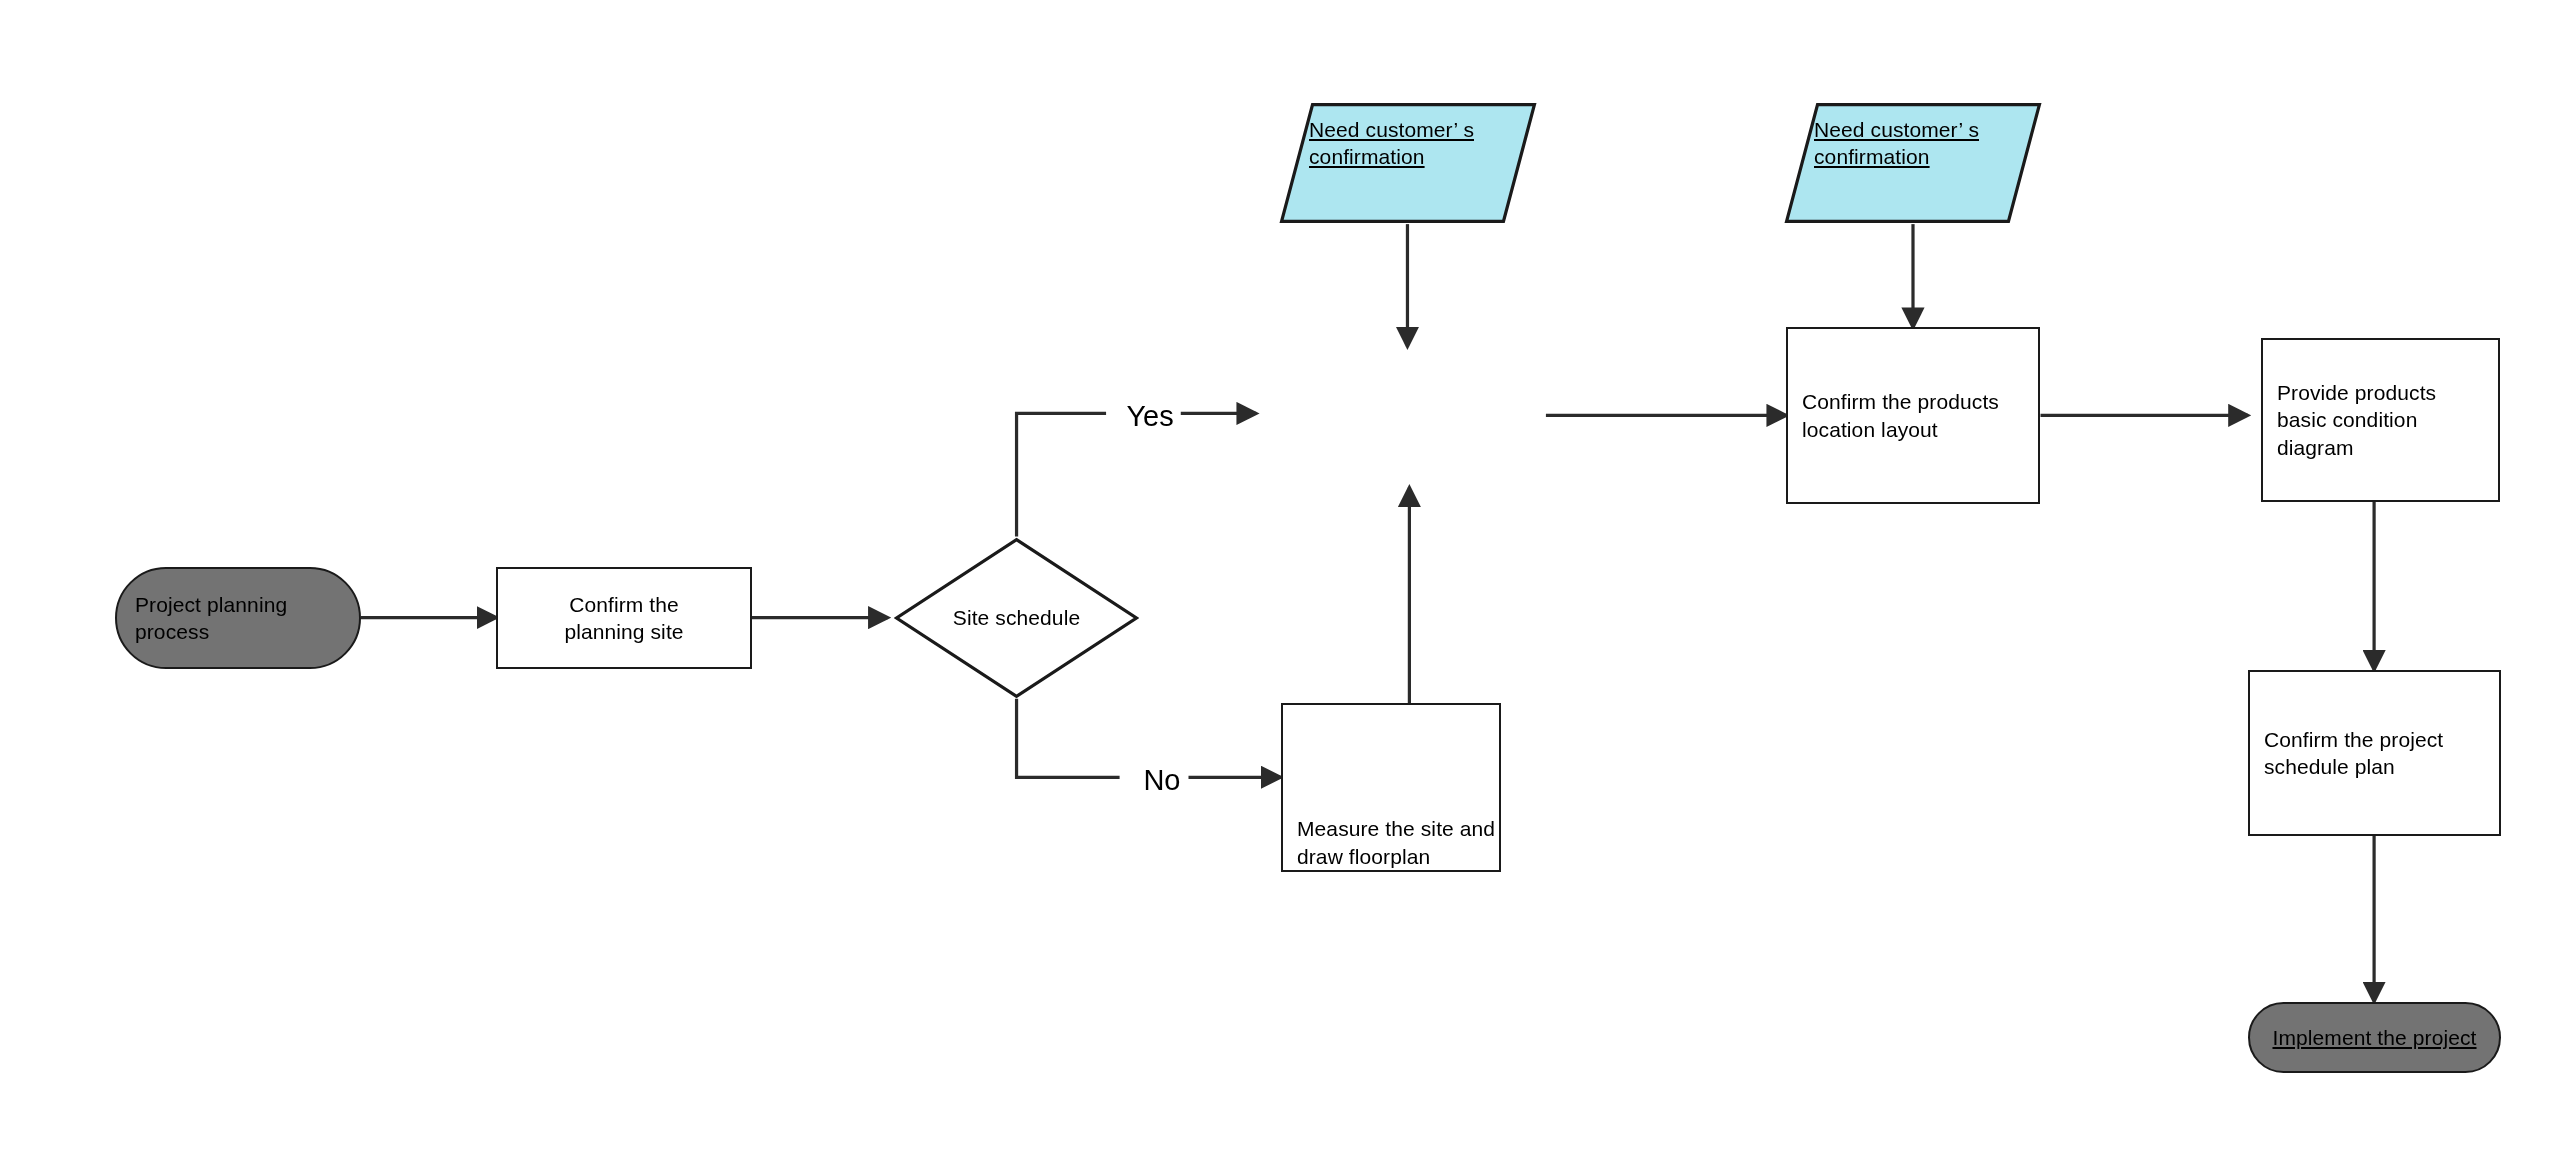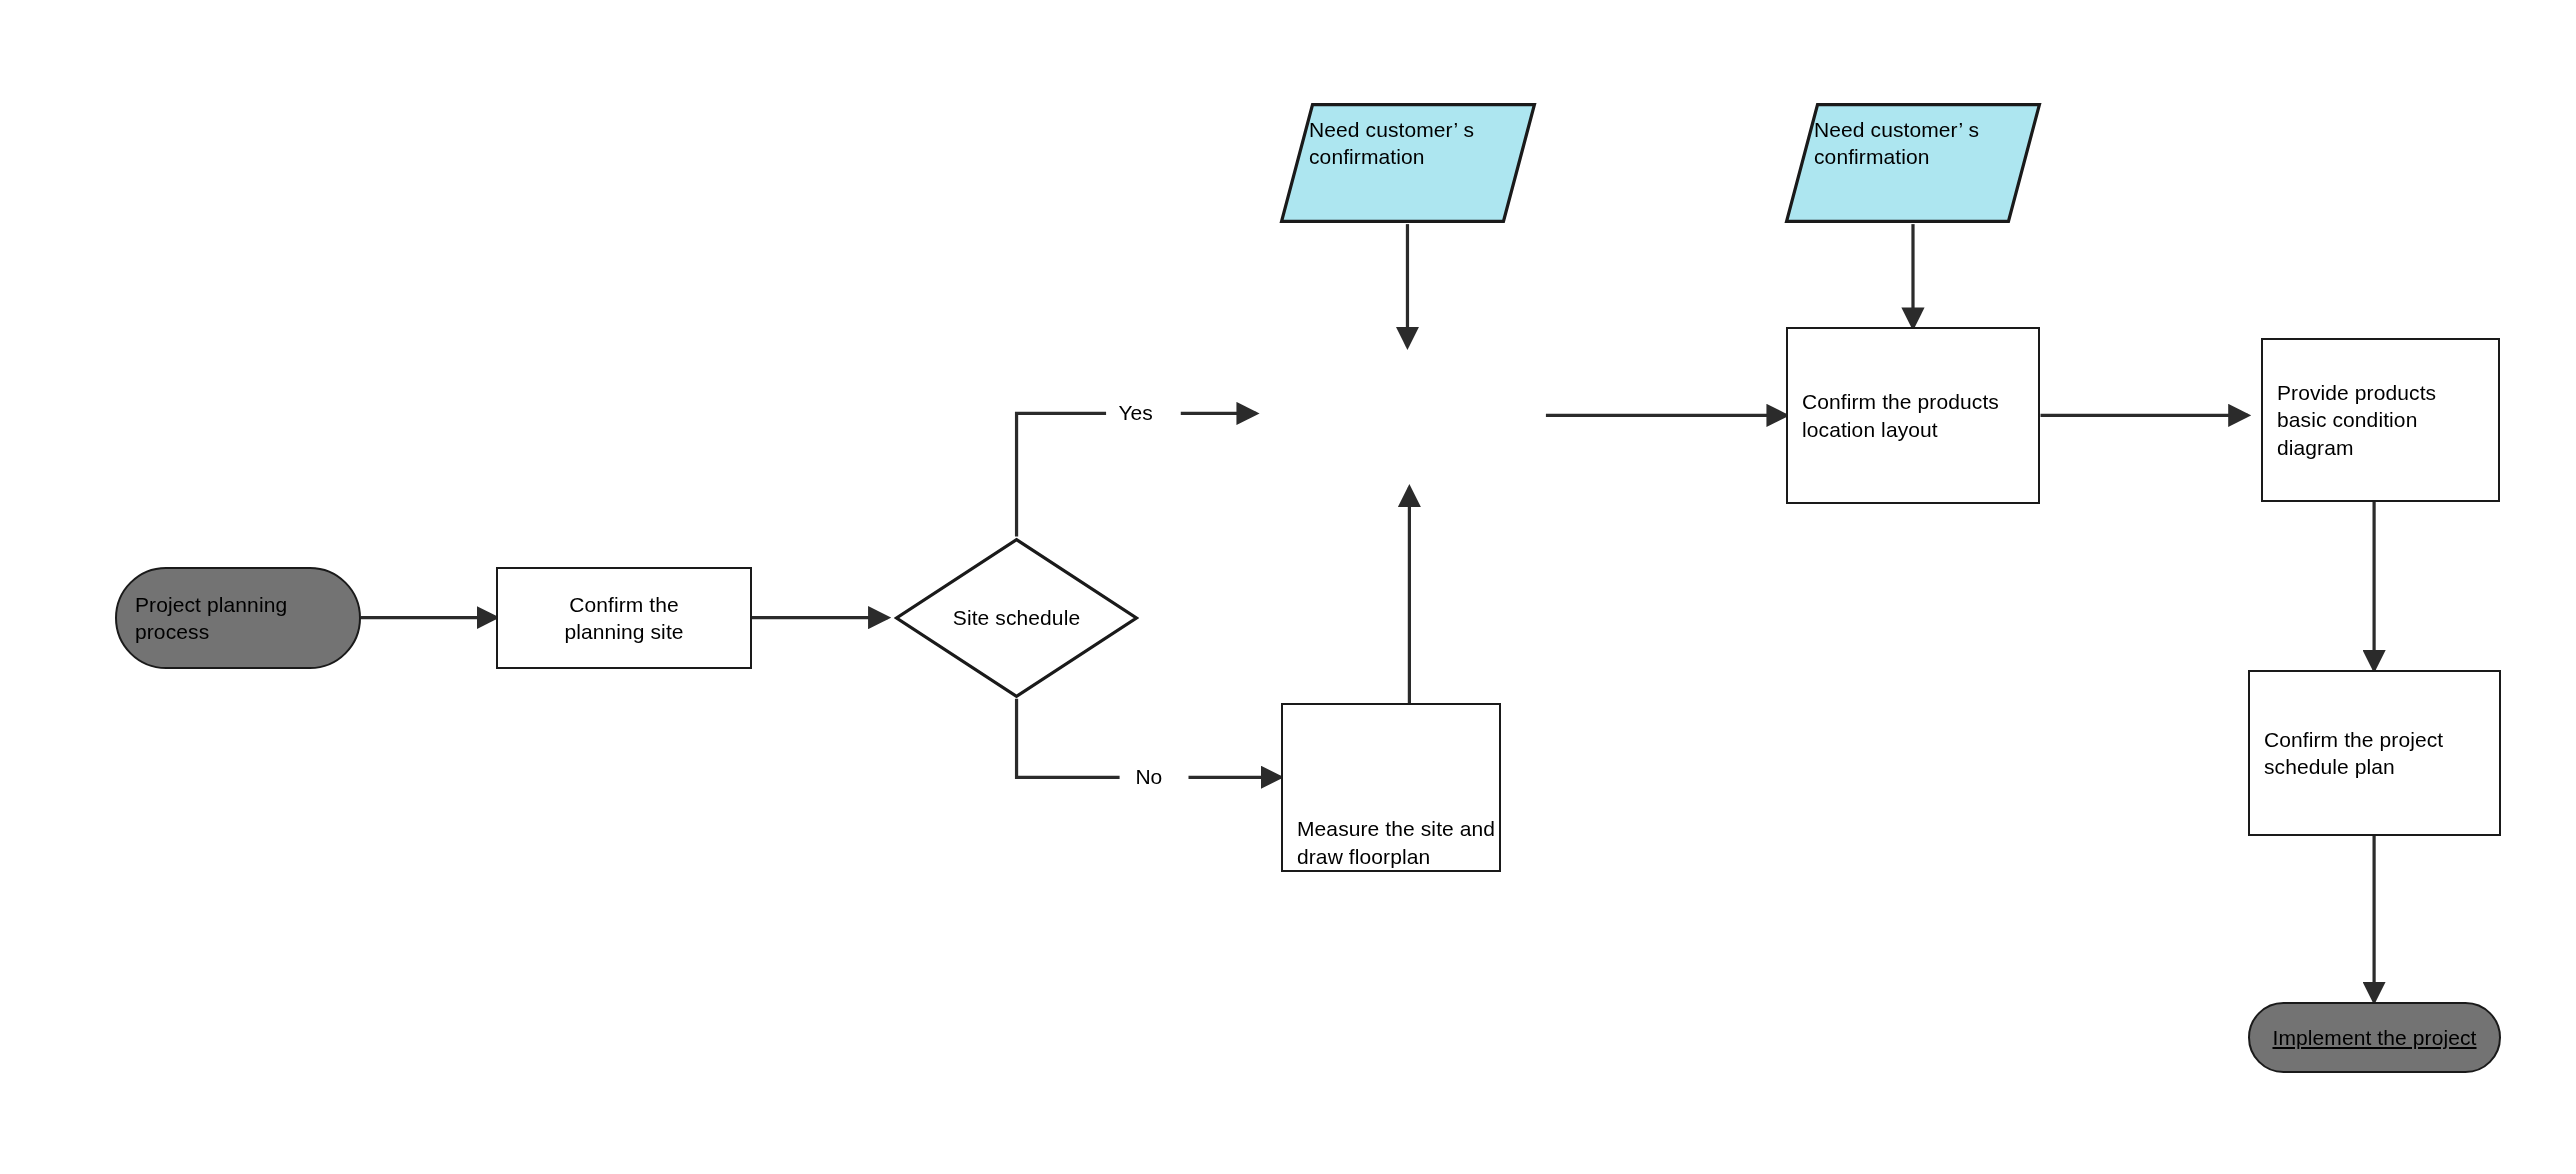--- a/index.html
+++ b/index.html
@@ -76,41 +76,43 @@
   .decision .label {
     text-align: center;
     white-space: nowrap;
   }
 
   
   .data {
     align-items: flex-start;
     justify-content: flex-start;
     overflow: visible;
+    text-decoration: underline;
   }
   .data .pshape {
     position: absolute;
     left: 0; top: 0;
     width: 100%; height: 100%;
   }
   .data .label {
     padding-left: 30px;
     padding-top: 14px;
     text-align: left;
   }
 
   
   .edge-label {
     position: absolute;
-    font-size: 21px;
+    font-size: 29px;
     line-height: 1;
     color: #000000;
     background: #ffffff;
     padding: 0 6.4px;
     white-space: nowrap;
+    margin-left: 8px;
   }
 </style>
 </head>
 <body>
 
 <div id="canvas">
 
   <svg id="edges" viewBox="0 0 3999 1823" xmlns="http://www.w3.org/2000/svg">
     <defs>
       <marker id="arrow" viewBox="0 0 12 12" refX="10.2" refY="6" markerWidth="7.2" markerHeight="7.2" orient="auto-start-reverse">

